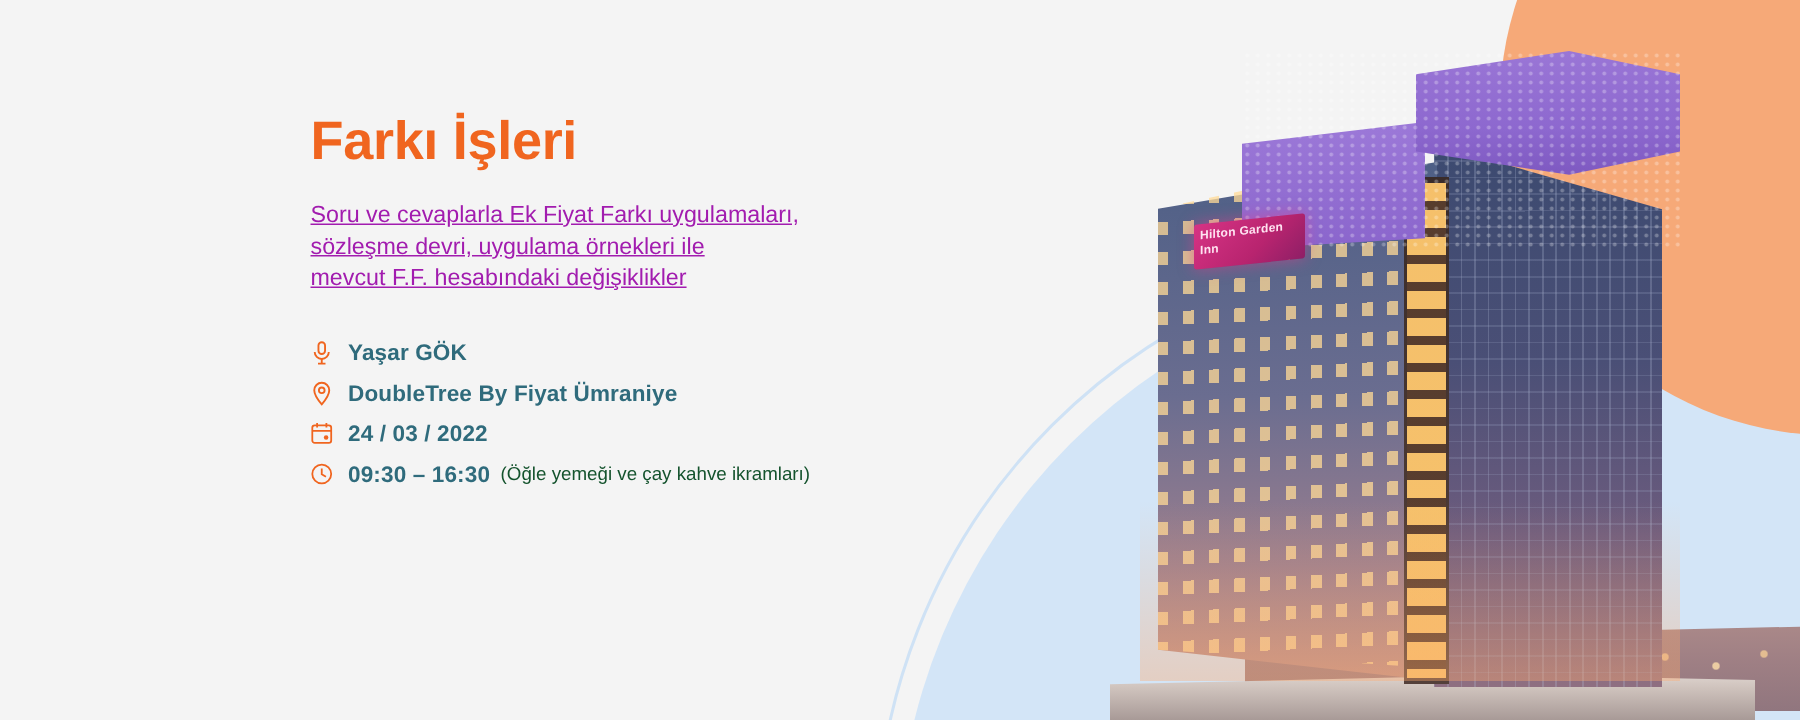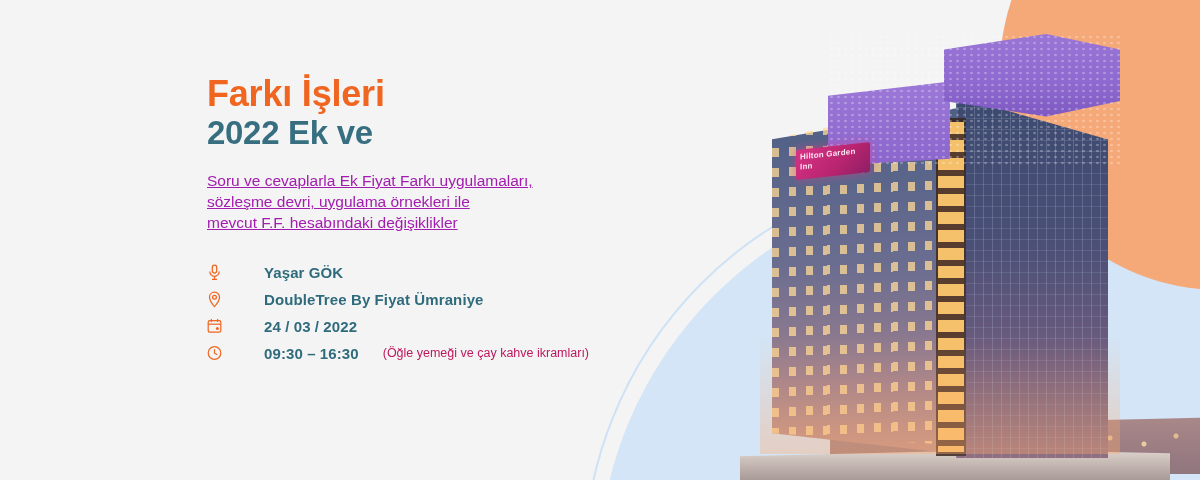--- a/index.html
+++ b/index.html
@@ -287,27 +287,26 @@
     flex: 0 0 25px;
     display: flex;
     align-items: center;
     color: #f0651f;
   }
   .detail-text {
     color: #2f6b7c;
     font-size: 15px;
     font-weight: bold;
     letter-spacing: .1px;
-    margin-left: 32px;
   }
   .detail-note {
-    color: #be185d;
+    color: #14532d;
     font-size: 12.5px;
     font-weight: normal;
-    margin-left: 24px;
+    margin-left: 7px;
   }
 </style>
 </head>
 <body>
 
 <div class="banner">
 
   <div class="deco-layer">
     <div class="circle-blue-ring"></div>
     <div class="circle-blue"></div>
@@ -336,21 +335,20 @@
       <div class="hotel-sign">
         <div class="hotel-sign-text">Hilton Garden Inn</div>
       </div>
       <div class="sunset-glow"></div>
     </div>
   </div>
 
   <div class="content">
 
     <h1 class="title-orange">Farkı İşleri</h1>
-    <h2 class="title-teal">2022 Ek ve</h2>
 
     <p class="subtitle">
       <span>Soru ve cevaplarla Ek Fiyat Farkı uygulamaları,</span><br>
       <span>sözleşme devri, uygulama örnekleri ile</span><br>
       <span>mevcut F.F. hesabındaki değişiklikler</span>
     </p>
 
     <div class="details">
 
       <div class="detail-row">

